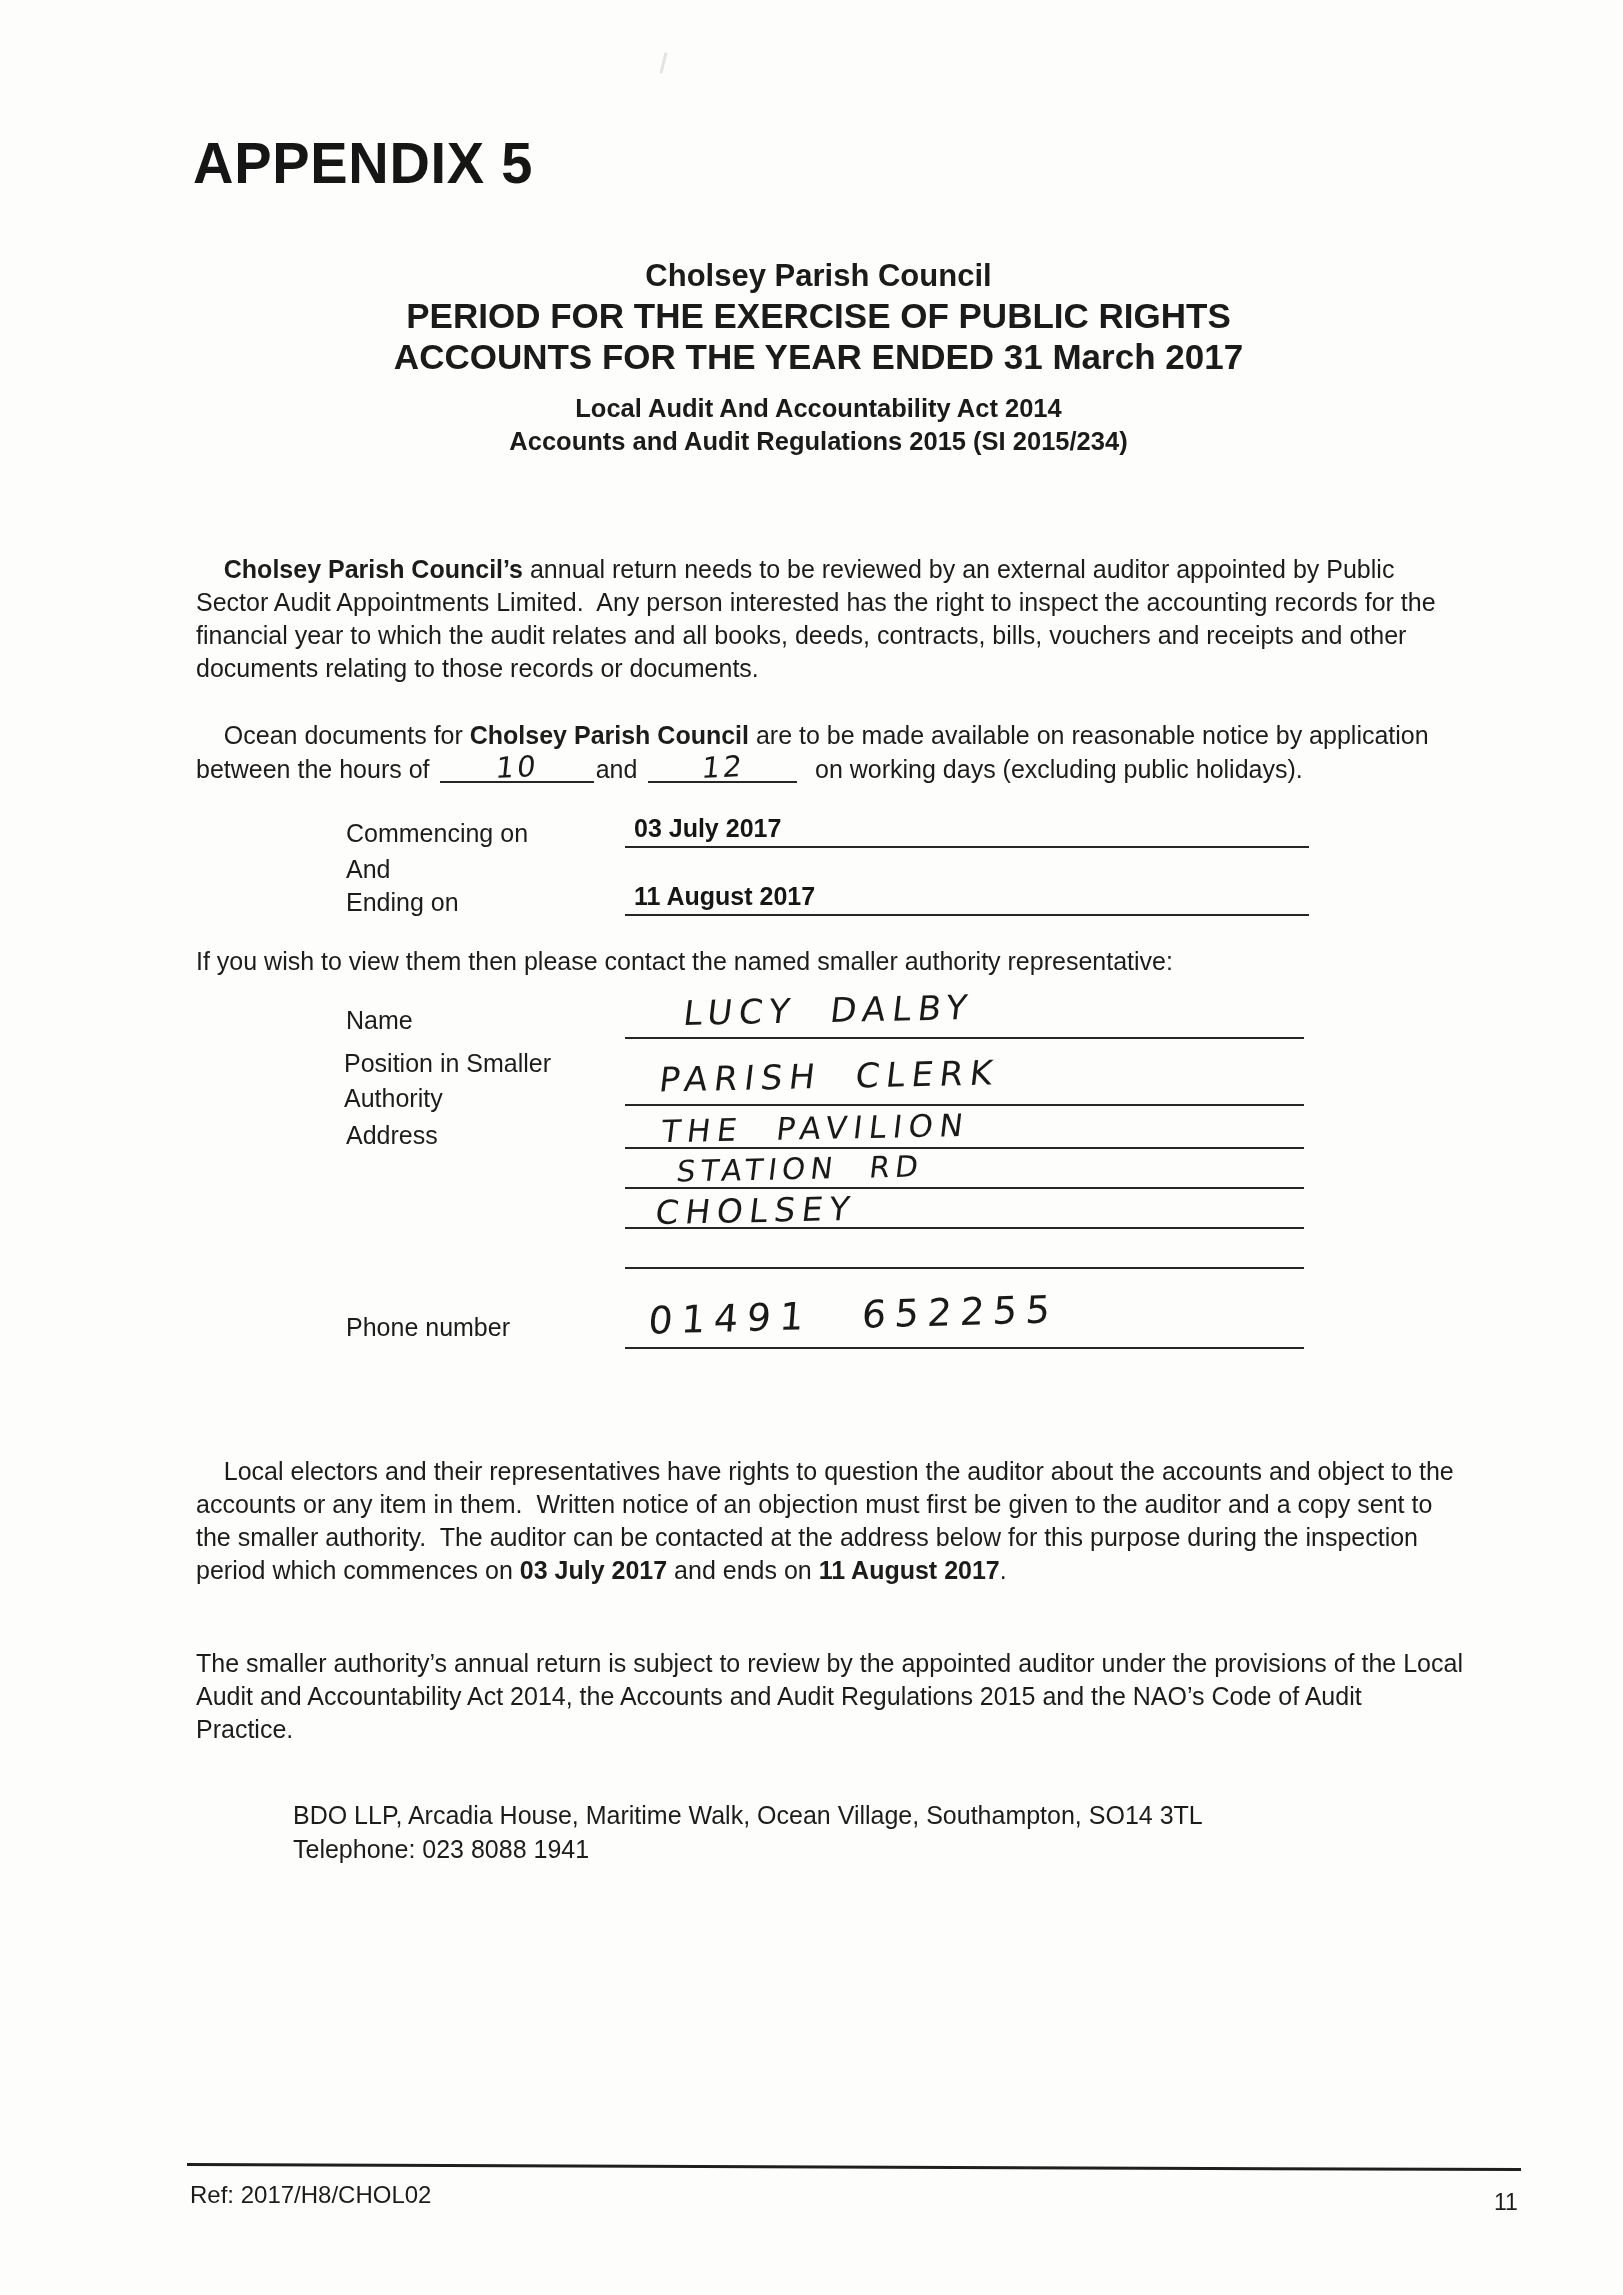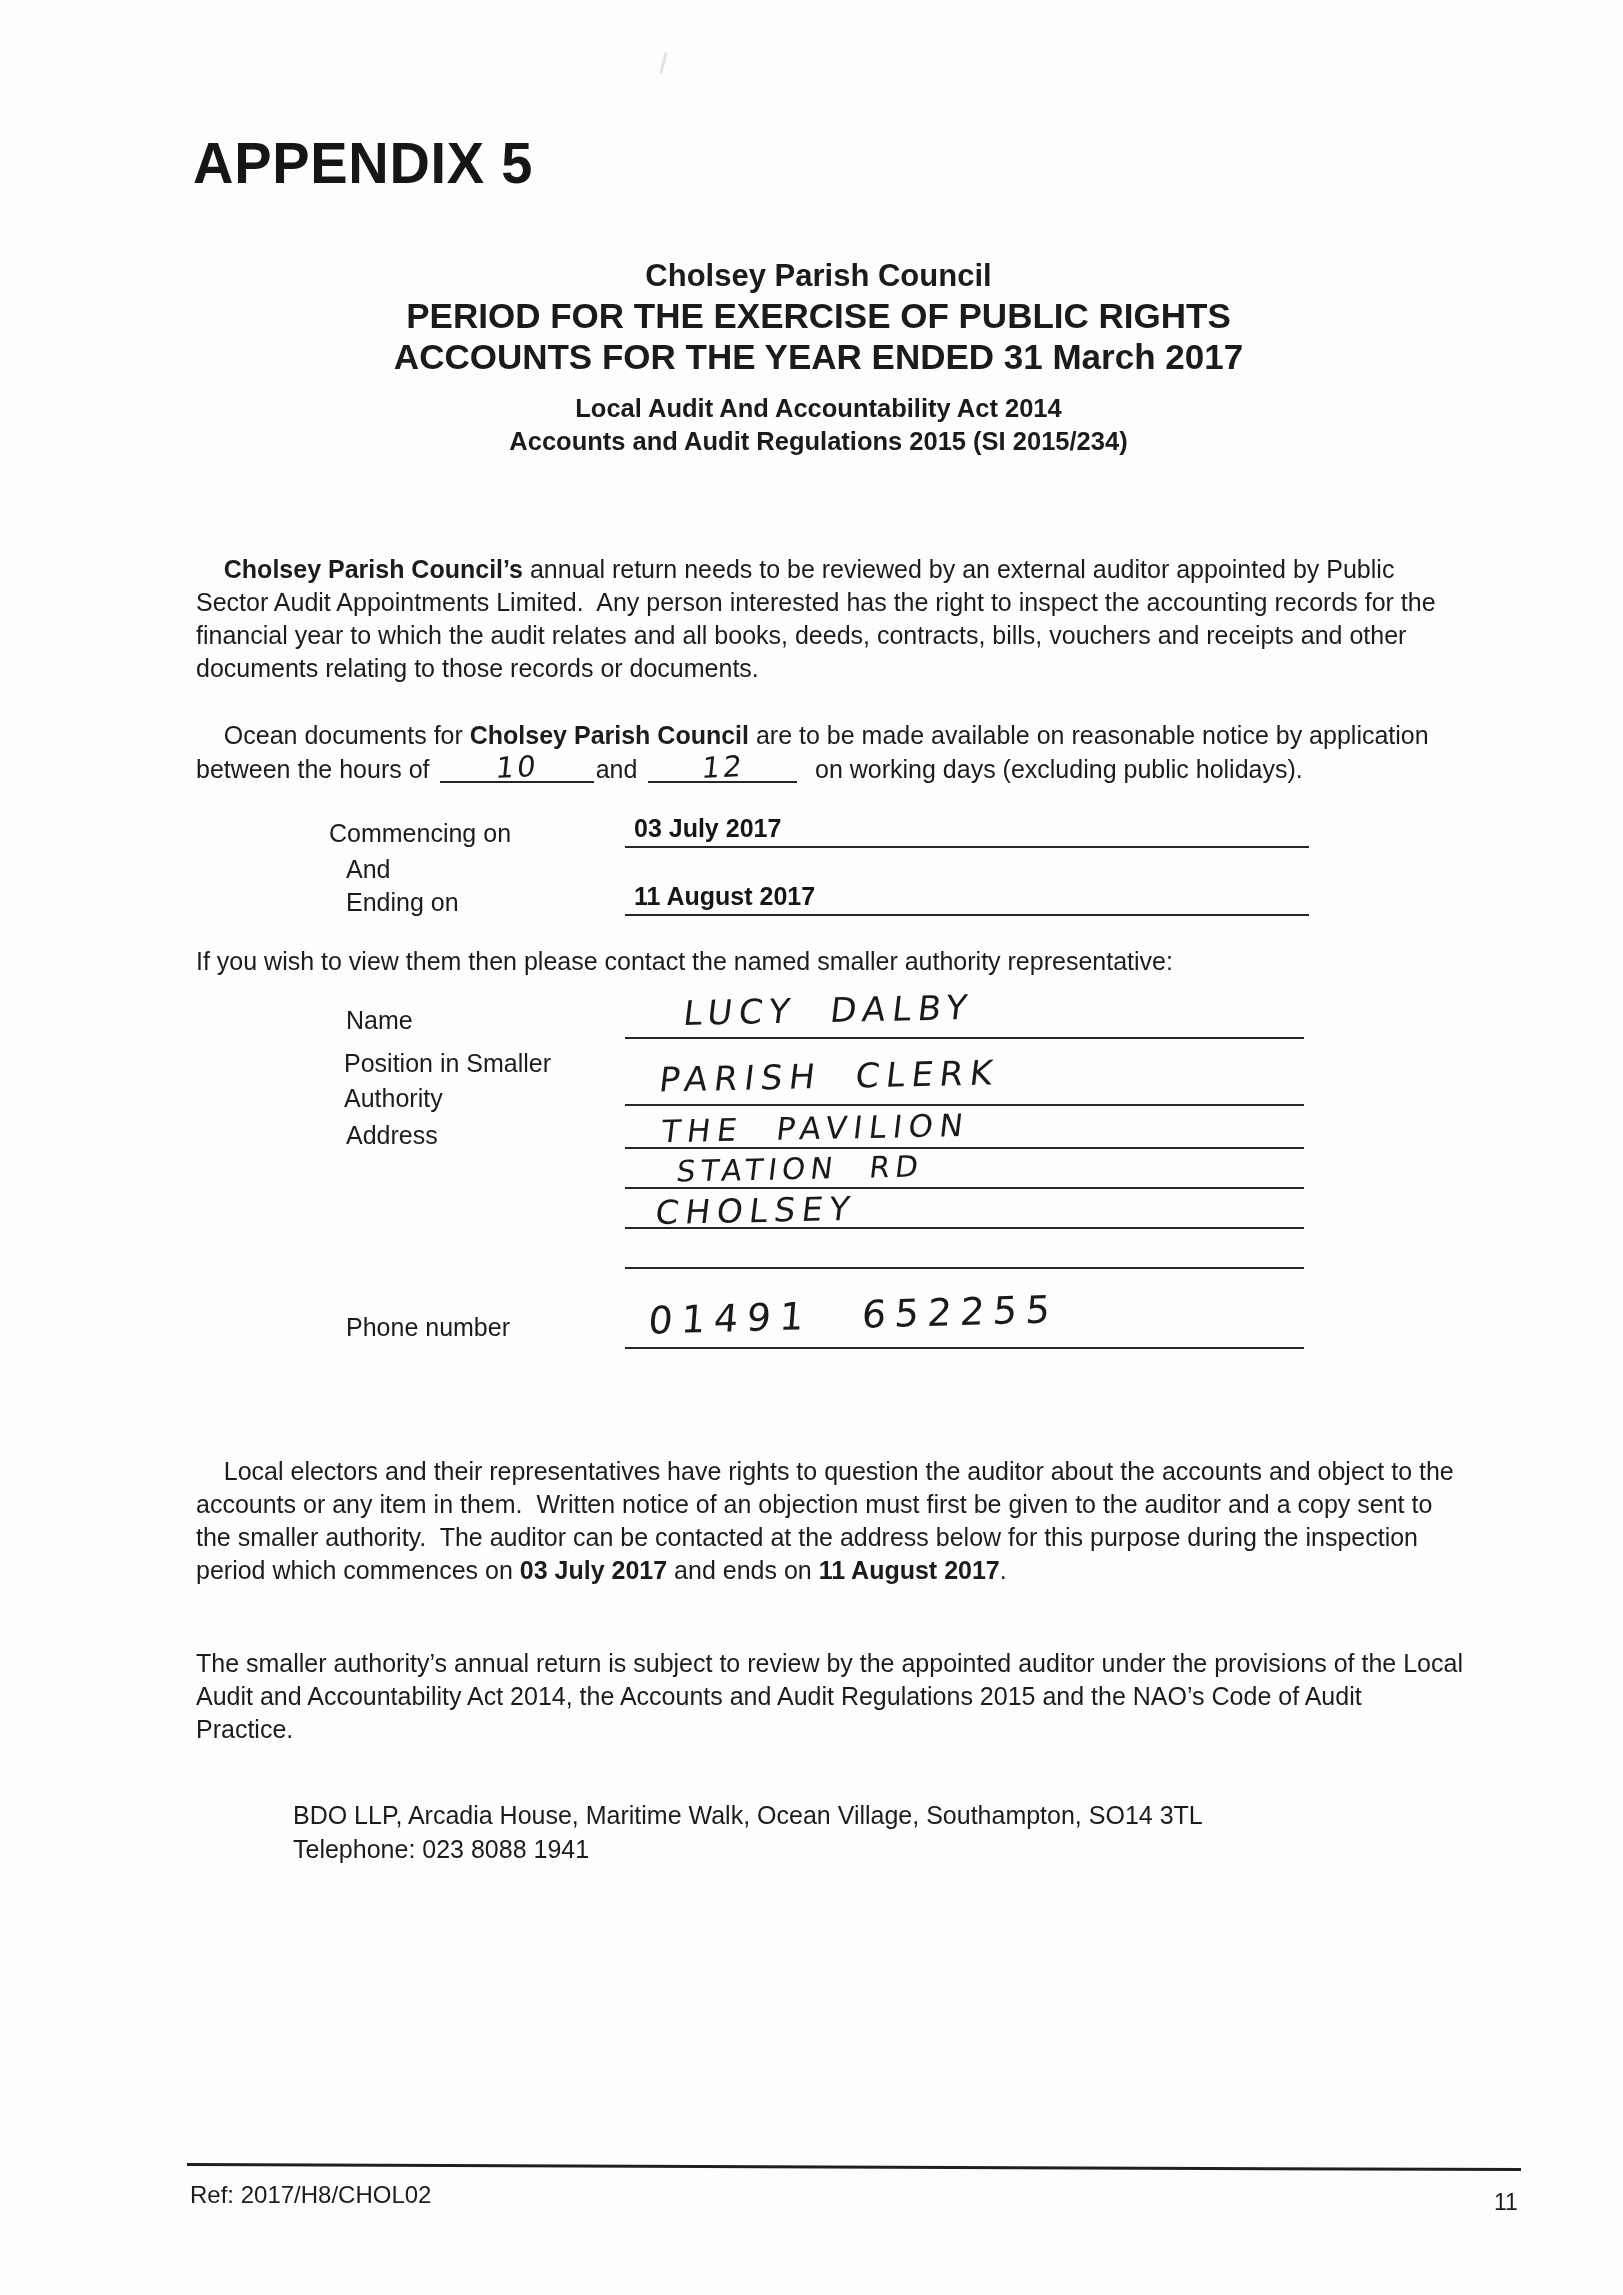--- a/index.html
+++ b/index.html
@@ -105,21 +105,21 @@
   </div>
 
   <div class="abs para" style="left:196px; top:520px; width:1247px;">
     <span class="b">Cholsey Parish Council’s</span><span> annual return needs to be reviewed by an external auditor appointed by Public Sector Audit Appointments Limited.  Any person interested has the right to inspect the accounting records for the financial year to which the audit relates and all books, deeds, contracts, bills, vouchers and receipts and other documents relating to those records or documents.</span>
   </div>
 
   <div class="abs para" style="left:196px; top:686px; width:1267px;">
     <span>Ocean documents for </span><span class="b">Cholsey Parish Council</span><span> are to be made available on reasonable notice by application between the hours of </span><span class="blank blank-a"><span class="hw hw-inline">10</span></span><span>and </span><span class="blank blank-b"><span class="hw hw-inline">12</span></span><span>  on working days (excluding public holidays).</span>
   </div>
 
-  <div class="abs flabel" style="left:329px; top:816px;">Commencing on</div>
+  <div class="abs flabel" style="left:346px; top:816px;">Commencing on</div>
   <div class="abs fvalue" style="left:634px; top:814px;">03 July 2017</div>
   <div class="abs uline" style="left:625px; top:846px; width:684px;"></div>
 
   <div class="abs flabel" style="left:346px; top:852px;">And</div>
 
   <div class="abs flabel" style="left:346px; top:885px;">Ending on</div>
   <div class="abs fvalue" style="left:634px; top:882px;">11 August 2017</div>
   <div class="abs uline" style="left:625px; top:914px; width:684px;"></div>
 
   <div class="abs para" style="left:196px; top:945px; width:1267px;">If you wish to view them then please contact the named smaller authority representative:</div>

